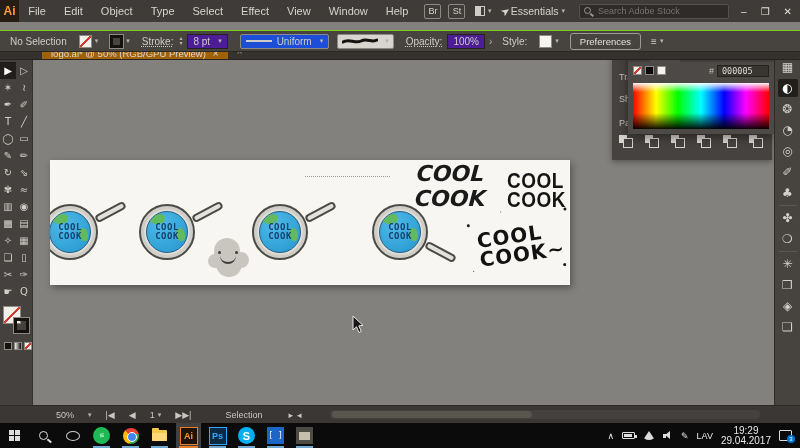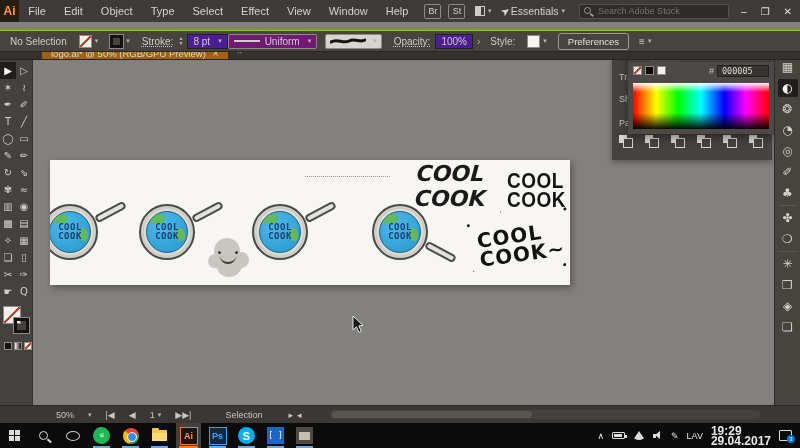--- a/index.html
+++ b/index.html
@@ -39,21 +39,21 @@
   .cb-underline { text-decoration:underline dotted; margin-left:12px; }
   .swatch { width:13px; height:13px; border:1px solid #8d8a86; background:#f1efe9;
     margin-left:12px; }
   .swatch.none { background:linear-gradient(135deg, #f1efe9 44%, #cf3a33 44%, #cf3a33 56%, #f1efe9 56%); }
   .swatch.stroke-sq { background:transparent; border:3px solid #14110e; outline:1px solid #8d8a86; width:13px; height:13px; }
   .swatch.white { background:#f6f4ef; }
   .stepper { display:flex; flex-direction:column; line-height:5px; font-size:6px; margin-left:6px; color:#b7b4b0; }
   .field { background:#4c1d95; border:1px solid #25221e; height:15px; display:flex;
     align-items:center; padding:0 5px; margin-left:5px; gap:5px; }
   .wprofile { border:1px solid #8d8a86; border-radius:2px; height:15px; display:flex;
-    align-items:center; padding:0 5px; gap:5px; background:#701a75; }
+    align-items:center; padding:0 5px; margin-left:12px; gap:5px; background:#1d4ed8; }
   .wline { width:26px; height:2px; background:#cfccc8; }
   .brushbox { border:1px solid #8d8a86; border-radius:2px; height:15px; display:flex;
     align-items:center; padding:0 4px; margin-left:8px; gap:4px; background:#d8d5cf; }
   .cb-btn { border:1px solid #9c9995; border-radius:3px; padding:2px 9px; margin-left:11px;
     font-size:9.5px; color:#e3e0dc; }
   .opacity-arrow { margin-left:4px; color:#b7b4b0; }
 
   
   .tabbar { position:absolute; top:44px; left:0; right:0; height:16px; background:#34312e;
     display:flex; padding-left:42px; font-size:9.5px; border-bottom:1px solid #262320; z-index:28; }
@@ -225,21 +225,21 @@
   .battery::after { content:""; position:absolute; right:-3px; top:1.5px; width:2px; height:3px;
     background:#dcdcdc; }
   .wifi { width:0; height:0; border-left:6px solid transparent; border-right:6px solid transparent;
     border-bottom:9px solid #dcdcdc; border-radius:50%; }
   .speaker { position:relative; width:10px; height:9px; }
   .speaker::before { content:""; position:absolute; left:0; top:3px; width:3px; height:4px;
     background:#dcdcdc; }
   .speaker::after { content:""; position:absolute; left:2px; top:0; width:0; height:0;
     border-top:4.5px solid transparent; border-bottom:4.5px solid transparent;
     border-right:5px solid #dcdcdc; }
-  .clock { text-align:left; line-height:10px; font-size:12px;font-weight:bold; }
+  .clock { text-align:center; line-height:10px; font-size:10px; }
   .action-center { position:relative; width:13px; height:11px; border:1px solid #dcdcdc;
     border-radius:1px; }
   .ac-badge { position:absolute; right:-4px; bottom:-3px; min-width:8px; height:8px;
     border-radius:50%; background:#0078d7; color:#fff; font-size:6px; display:flex;
     align-items:center; justify-content:center; }
 
   .cursor { position:absolute; left:352px; top:315px; z-index:50; }
 </style>
 </head>
 <body>

